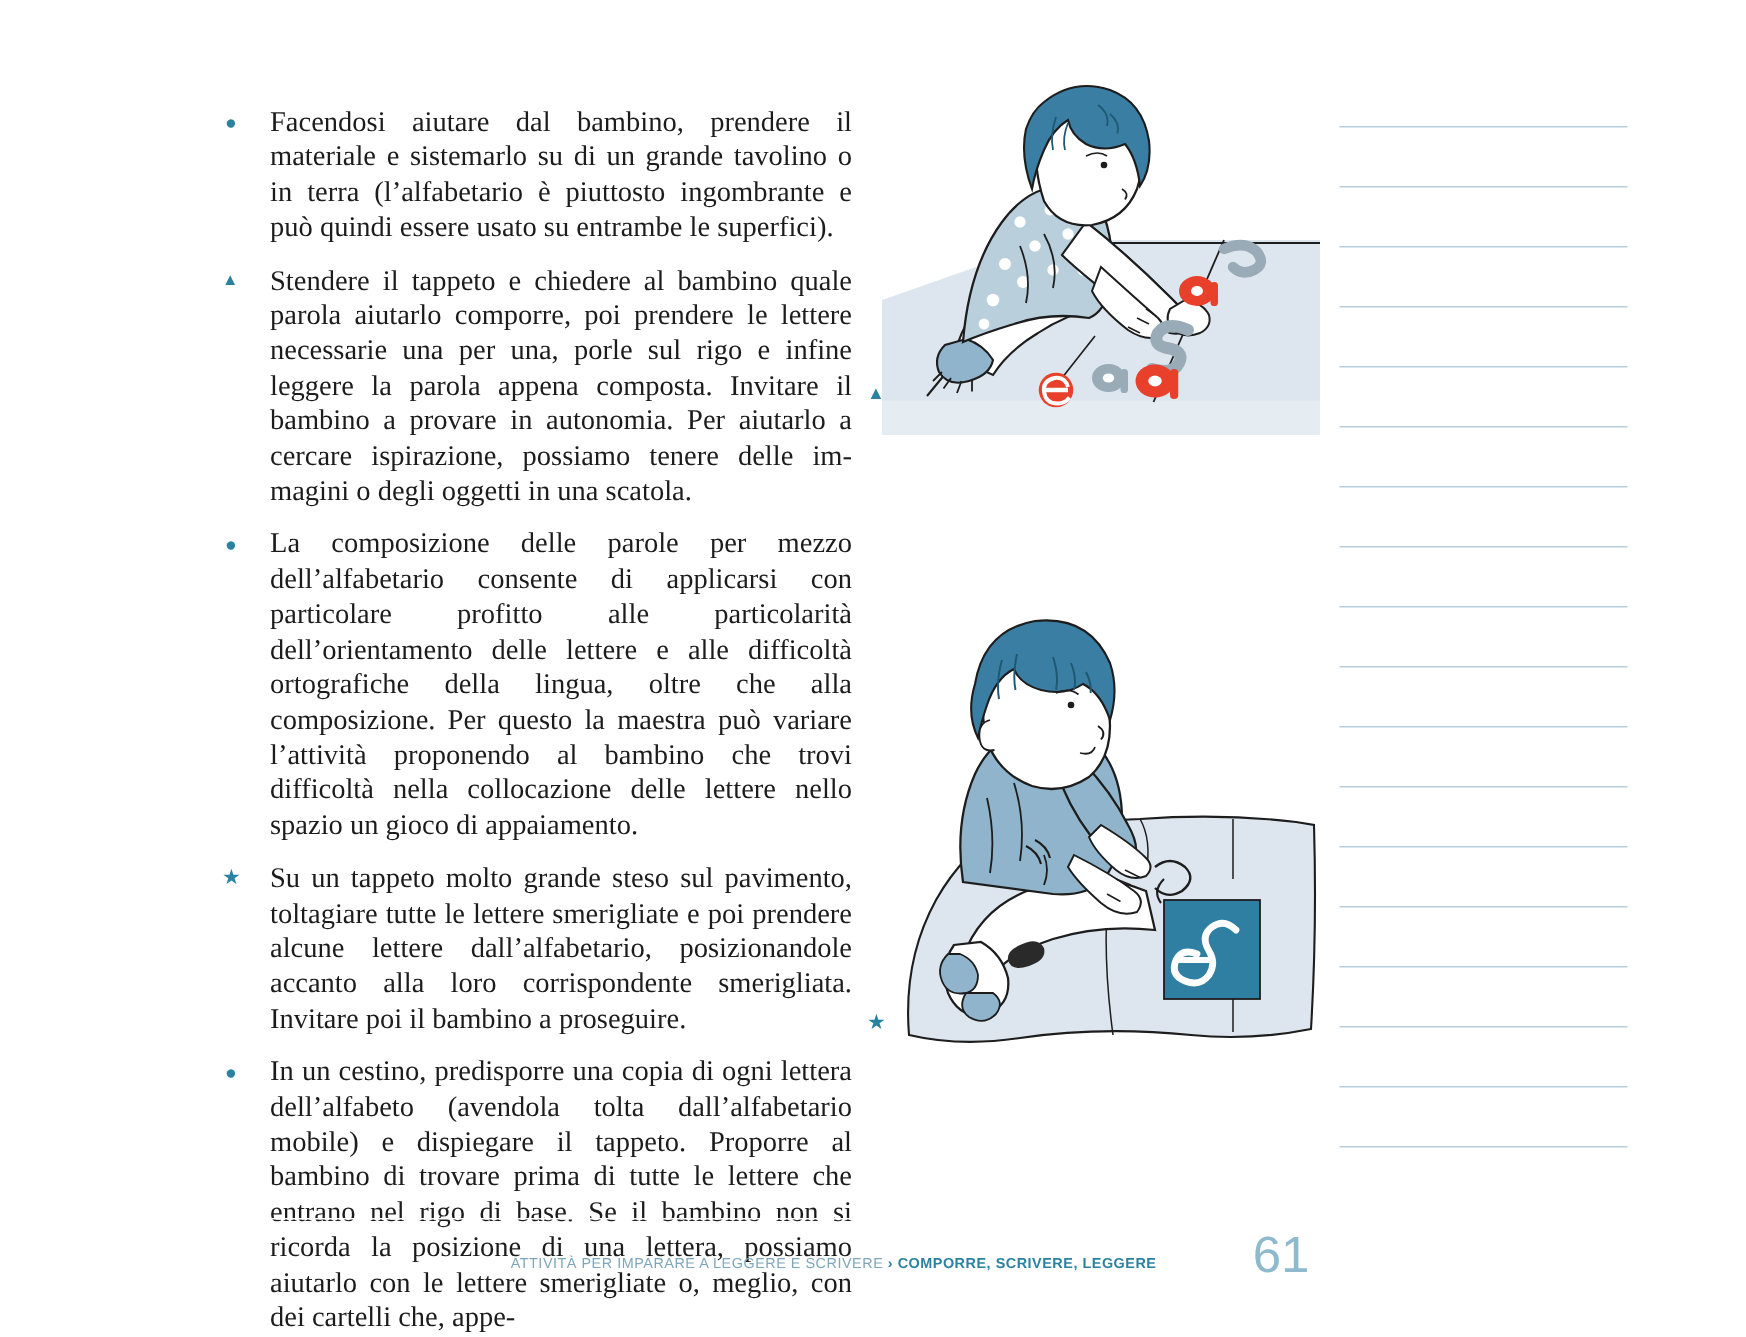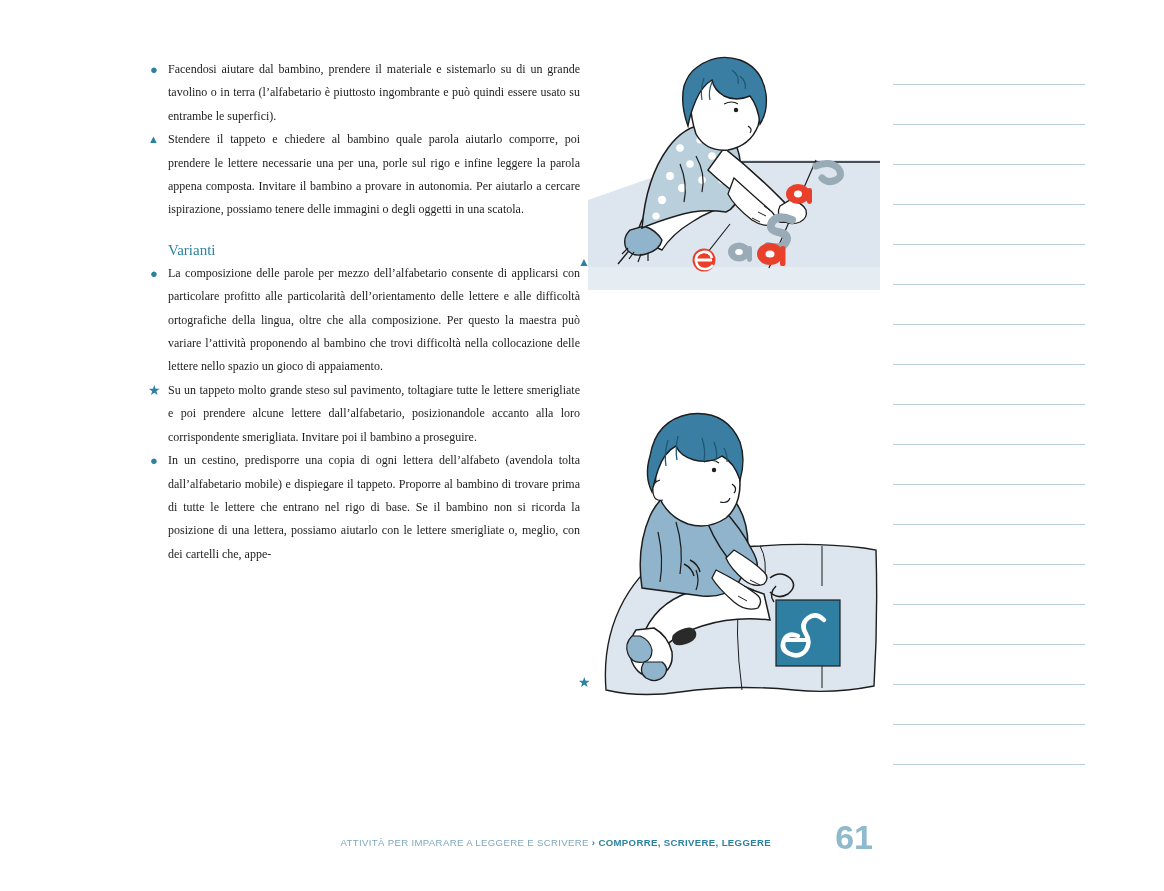--- a/index.html
+++ b/index.html
@@ -44,27 +44,27 @@
   .marker.tri {
     font-size: 11px;
     line-height: 24px;
   }
   .marker.star {
     font-size: 14px;
     line-height: 23px;
   }
 
   .para {
-    font-size: 12px;
+    font-size: 19px;
     line-height: 23.4px;
     color: #1c1c1c;
     text-align: justify;
     text-justify: inter-word;
     hyphens: manual;
-    margin: 0;
+    margin: 12px;
   }
 
   h3.section-head {
     font-size: 15px;
     font-weight: normal;
     color: #2b82a0;
     margin: 18px 0 2px 0;
     padding-left: 20px;
     line-height: 20px;
   }
@@ -124,21 +124,21 @@
     color: #7fa7bb;
     white-space: nowrap;
   }
   #footer-text .chev { color: #2b82a0; font-weight: bold; }
   #footer-text .bold { color: #2b82a0; font-weight: bold; }
   #page-num {
     position: absolute;
     right: 62px; top: -14px;
     font-family: "Liberation Sans", "DejaVu Sans", sans-serif;
     font-size: 34px;
-    font-weight: 700;
+    font-weight: 400;
     color: #8fb9cc;
     letter-spacing: 0px;
   }
 </style>
 </head>
 <body>
 
 <div id="rules">
     <div class="rule" style="top: 84px; background: rgb(185, 207, 219);"></div>
     <div class="rule" style="top: 124px; background: rgb(185, 207, 219);"></div>
@@ -169,21 +169,20 @@
       <p class="para">Facendosi aiutare dal bambino, prendere il materiale e si­stemarlo su di un grande tavolino o in terra (l’alfabetario è piuttosto ingombrante e può quindi essere usato su en­trambe le superfici).</p>
     </li>
 
     <li class="bullet">
       <span class="marker tri">▲</span>
       <p class="para"><span class="dotted">Stendere il tappeto e chiedere al bambino quale parola aiutarlo comporre, poi prendere le lettere necessarie una per una, porle sul rigo e infine leggere la parola appena composta. Invitare il bambino a provare in autonomia.</span><span> Per aiutarlo a cercare ispirazione, possiamo tenere delle im­magini o degli oggetti in una scatola.</span></p>
     </li>
 
   </ul>
 
-  <h3 class="section-head">Varianti</h3>
 
   <ul class="bullets">
 
     <li class="bullet">
       <span class="marker dot">●</span>
       <p class="para">La composizione delle parole per mezzo dell’alfabetario consente di applicarsi con particolare profitto alle par­ticolarità dell’orientamento delle lettere e alle difficol­tà ortografiche della lingua, oltre che alla composizione. Per questo la maestra può variare l’attività proponendo al bambino che trovi difficoltà nella collocazione delle lettere nello spazio un gioco di appaiamento.</p>
     </li>
 
     <li class="bullet">
       <span class="marker star">★</span>

